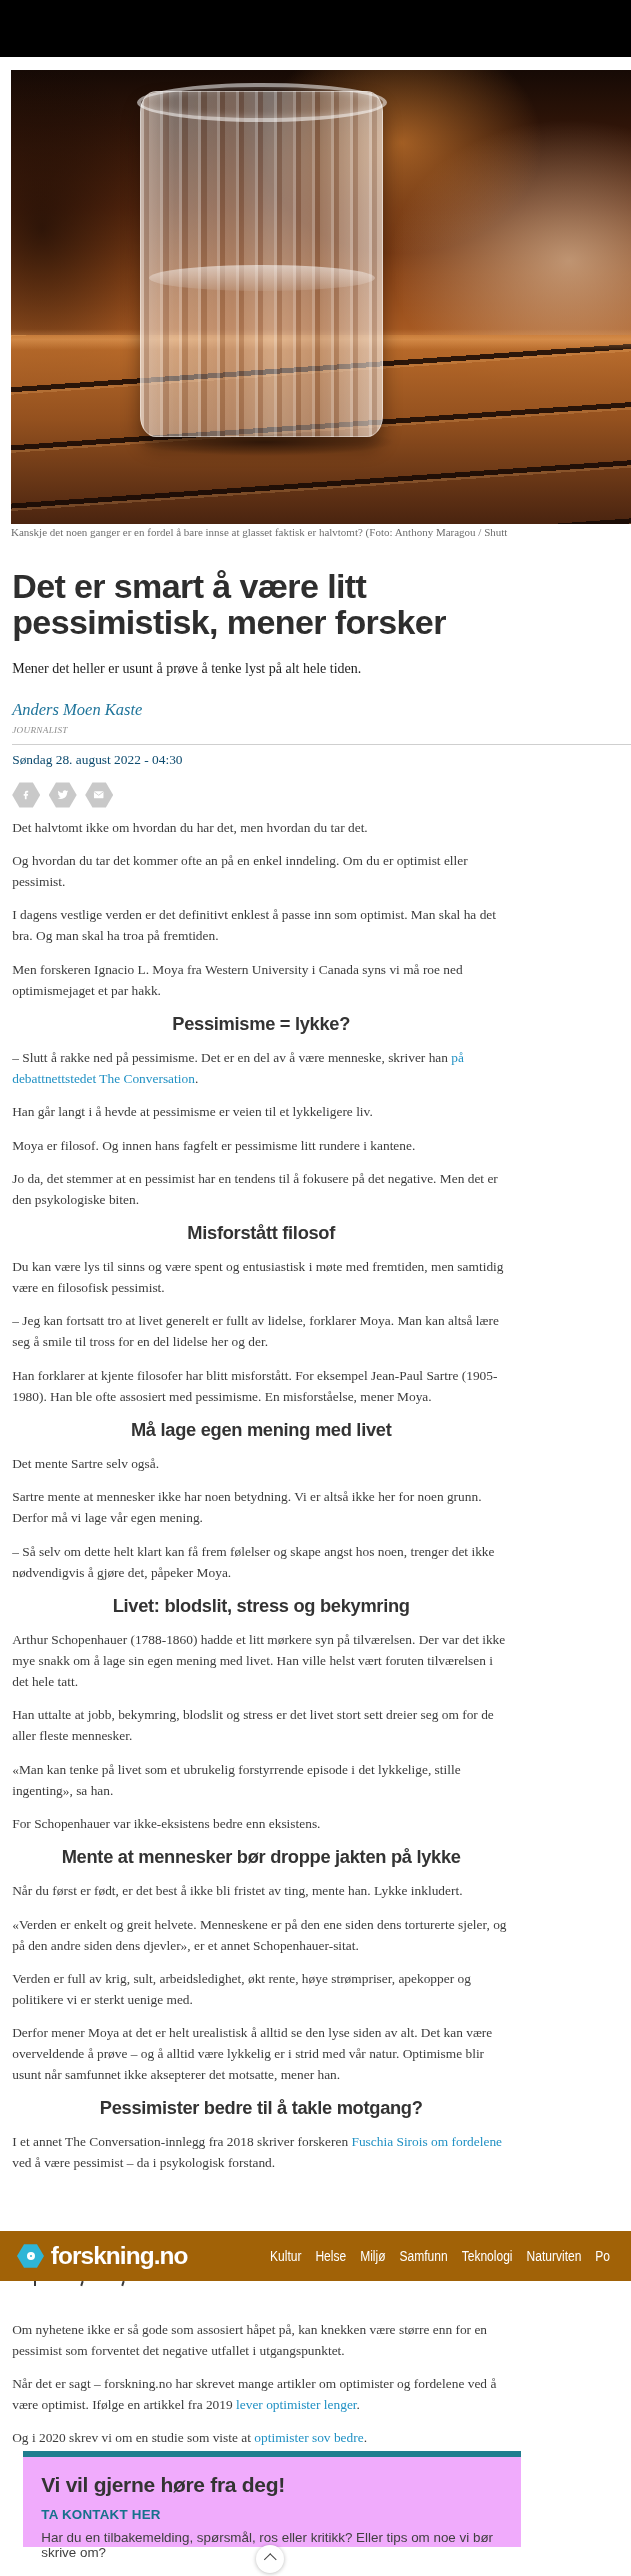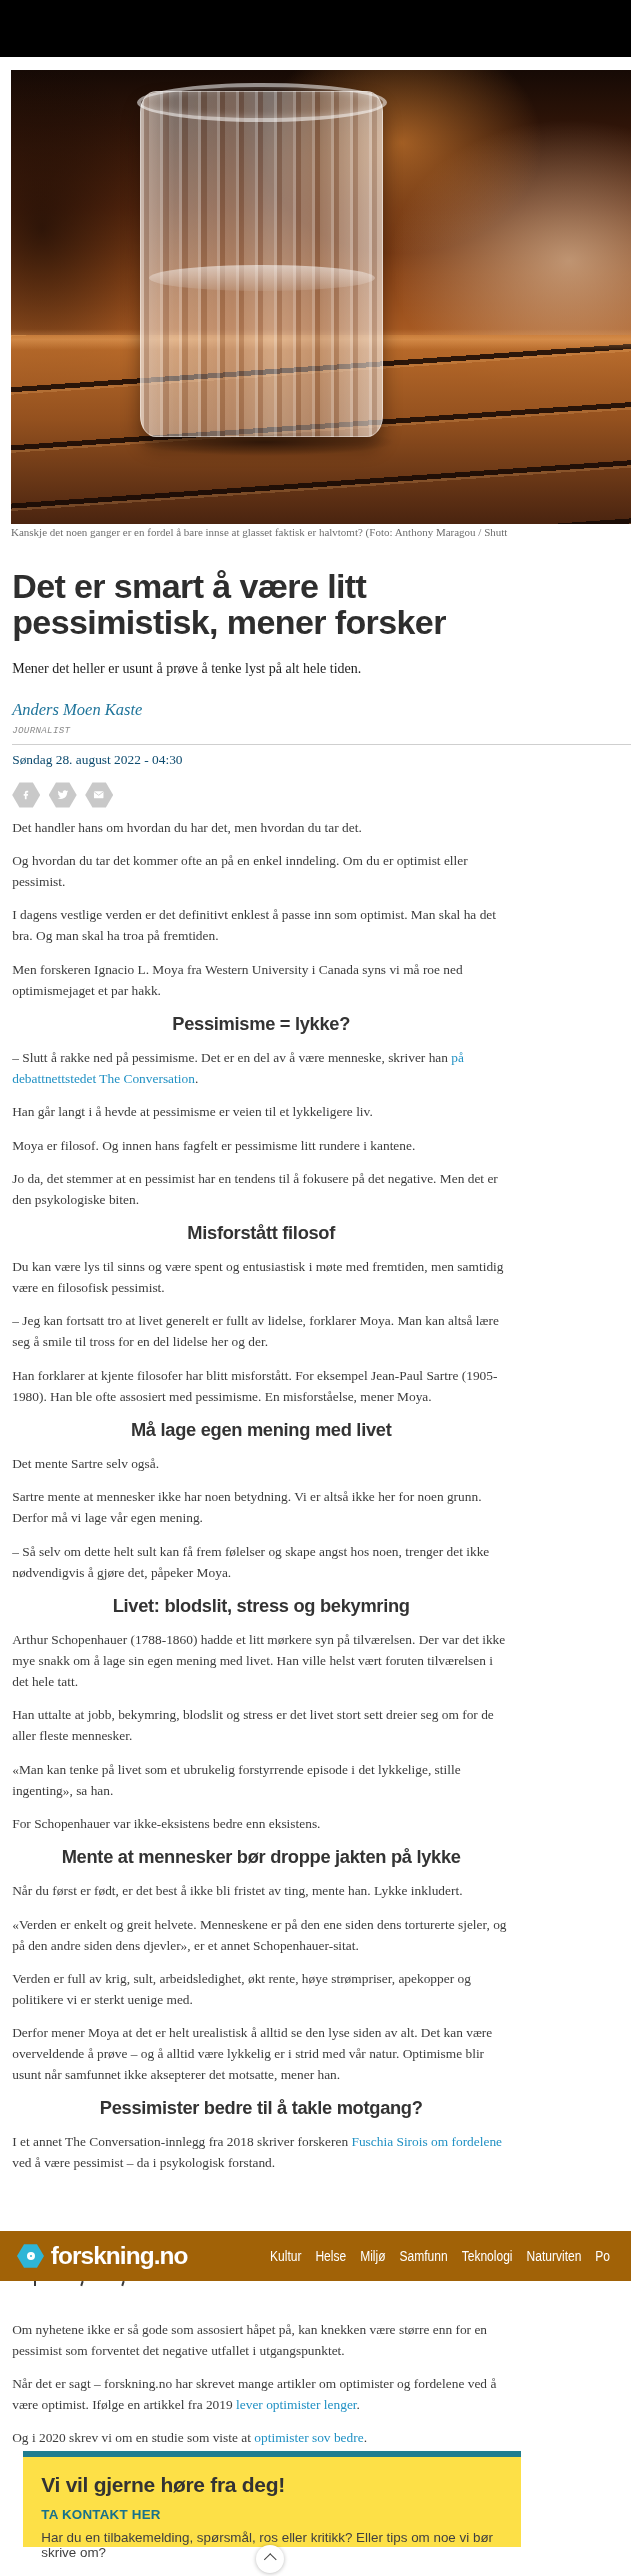--- a/index.html
+++ b/index.html
@@ -94,21 +94,21 @@
     font-size:14px; color:#1c1c1c;
   }
   .author-name {
     position:absolute; top:700px; left:12.2px;
     font-family:"Liberation Serif","DejaVu Serif",serif;
     font-style:italic; font-size:16.5px; color:#20759b;
     text-decoration:none;
   }
   .author-role {
     position:absolute; top:725px; left:12.2px;
-    font-family:Liberation Mono, monospace;
+    font-family:Liberation Serif, serif;
     font-style:italic; font-size:9.2px; color:#8d8d8d; letter-spacing:0.3px;
   }
   .rule { position:absolute; top:744px; left:12.2px; width:619px; height:0.6px; background:#cfcfcf; }
   .pub-date {
     position:absolute; top:752px; left:12.2px;
     font-family:"Liberation Serif","DejaVu Serif",serif;
     font-size:13.4px; color:#0c4a6e;
   }
   .share { position:absolute; top:782px; left:12.2px; display:flex; gap:8.5px; }
   .hex {
@@ -162,21 +162,21 @@
 
   
   .descender { position:absolute; top:2281px; width:1.8px; height:4.9px; background:#3a3a3a; z-index:4; }
   .d1 { left:34px; }
   .d2 { left:81px; transform:rotate(18deg); }
   .d3 { left:122px; transform:rotate(18deg); }
 
   
   .contact-box {
     position:absolute; top:2451px; left:23px; width:498px; height:96px;
-    background:#fde047;
+    background:#f0abfc;
   }
   .contact-strip { position:absolute; top:0; left:0; right:0; height:6.1px; background:#207d8f; }
   .contact-title {
     margin:22px 0 0 18.3px;
     font-size:21px; font-weight:700; letter-spacing:-0.3px; color:#333;
   }
   .contact-cta {
     display:block; margin:10.4px 0 0 18.3px;
     font-size:13.4px; font-weight:700; color:#17718c;
     text-decoration:none; letter-spacing:0.2px; cursor:pointer;
@@ -234,37 +234,37 @@
   </div>
   <div class="hex">
     <svg width="13.4" height="13.4" viewBox="0 0 24 24">
         <rect x="3.5" y="6" width="17" height="12.5" rx="1.5" fill="#fff"></rect>
         <path d="M4 7l8 6 8-6" fill="none" stroke="#c9c9c9" stroke-width="1.6"></path>
       </svg>
   </div>
 </div>
 
 <div id="article-part1" class="article-body">
-    <p>Det handler hans om hvordan du har det, men hvordan du tar det.</p>
+    <p>Det halvtomt ikke om hvordan du har det, men hvordan du tar det.</p>
     <p>Og hvordan du tar det kommer ofte an på en enkel inndeling. Om du er optimist eller pessimist.</p>
     <p>I dagens vestlige verden er det definitivt enklest å passe inn som optimist. Man skal ha det bra. Og man skal ha troa på fremtiden.</p>
     <p>Men forskeren Ignacio L. Moya fra Western University i Canada syns vi må roe ned optimismejaget et par hakk.</p>
     <h2>Pessimisme = lykke?</h2>
     <p>– Slutt å rakke ned på pessimisme. Det er en del av å være menneske, skriver han <a class="inline-link">på debattnettstedet The Conversation</a>.</p>
     <p>Han går langt i å hevde at pessimisme er veien til et lykkeligere liv.</p>
     <p>Moya er filosof. Og innen hans fagfelt er pessimisme litt rundere i kantene.</p>
     <p>Jo da, det stemmer at en pessimist har en tendens til å fokusere på det negative. Men det er den psykologiske biten.</p>
     <h2>Misforstått filosof</h2>
     <p>Du kan være lys til sinns og være spent og entusiastisk i møte med fremtiden, men samtidig være en filosofisk pessimist.</p>
     <p>– Jeg kan fortsatt tro at livet generelt er fullt av lidelse, forklarer Moya. Man kan altså lære seg å smile til tross for en del lidelse her og der.</p>
     <p>Han forklarer at kjente filosofer har blitt misforstått. For eksempel Jean-Paul Sartre (1905-1980). Han ble ofte assosiert med pessimisme. En misforståelse, mener Moya.</p>
     <h2>Må lage egen mening med livet</h2>
     <p>Det mente Sartre selv også.</p>
     <p>Sartre mente at mennesker ikke har noen betydning. Vi er altså ikke her for noen grunn. Derfor må vi lage vår egen mening.</p>
-    <p>– Så selv om dette helt sult kan få frem følelser og skape angst hos noen, trenger det ikke nødvendigvis å gjøre det, påpeker Moya.</p>
+    <p>– Så selv om dette helt klart kan få frem følelser og skape angst hos noen, trenger det ikke nødvendigvis å gjøre det, påpeker Moya.</p>
     <h2>Livet: blodslit, stress og bekymring</h2>
     <p>Arthur Schopenhauer (1788-1860) hadde et litt mørkere syn på tilværelsen. Der var det ikke mye snakk om å lage sin egen mening med livet. Han ville helst vært foruten tilværelsen i det hele tatt.</p>
     <p>Han uttalte at jobb, bekymring, blodslit og stress er det livet stort sett dreier seg om for de aller fleste mennesker.</p>
     <p>«Man kan tenke på livet som et ubrukelig forstyrrende episode i det lykkelige, stille ingenting», sa han.</p>
     <p>For Schopenhauer var ikke-eksistens bedre enn eksistens.</p>
     <h2>Mente at mennesker bør droppe jakten på lykke</h2>
     <p>Når du først er født, er det best å ikke bli fristet av ting, mente han. Lykke inkludert.</p>
     <p>«Verden er enkelt og greit helvete. Menneskene er på den ene siden dens torturerte sjeler, og på den andre siden dens djevler», er et annet Schopenhauer-sitat.</p>
     <p>Verden er full av krig, sult, arbeidsledighet, økt rente, høye strømpriser, apekopper og politikere vi er sterkt uenige med.</p>
     <p>Derfor mener Moya at det er helt urealistisk å alltid se den lyse siden av alt. Det kan være overveldende å prøve – og å alltid være lykkelig er i strid med vår natur. Optimisme blir usunt når samfunnet ikke aksepterer det motsatte, mener han.</p>

